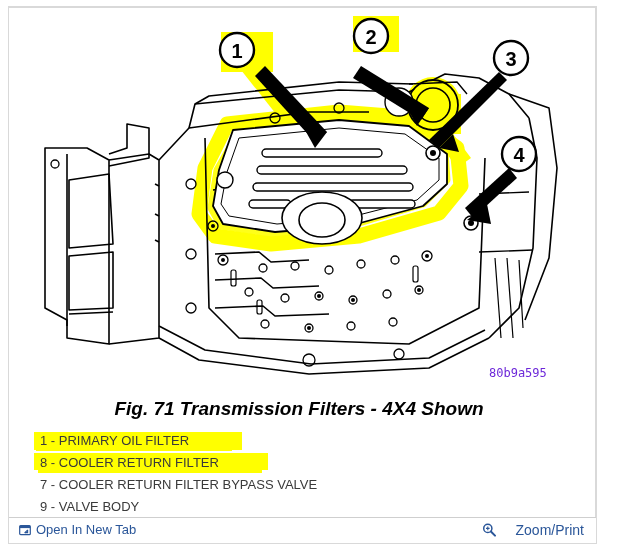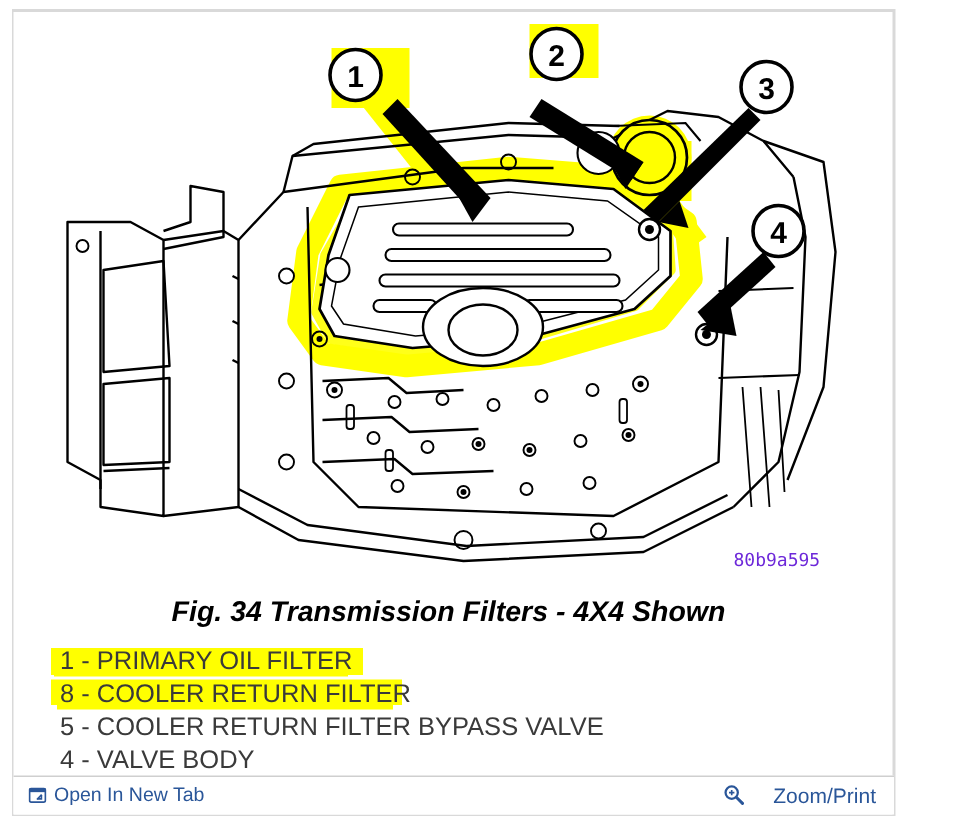--- a/index.html
+++ b/index.html
@@ -39,21 +39,21 @@
     text-align:center;
     font-weight:bold;font-style:italic;
     font-size:19px;color:#000;
     white-space:nowrap;
   }
 
   
   .legend{position:absolute;left:40px;top:430px;width:520px;}
   .legend-row{
     position:relative;height:22px;line-height:22px;
-    font-size:17px;color:#3a3a3a;white-space:nowrap;
+    font-size:13px;color:#3a3a3a;white-space:nowrap;
   }
   .legend-row .lbl{position:relative;z-index:2;}
   .hl-text{
     position:absolute;z-index:1;background:#ffff00;
     left:-6px;top:1px;height:19px;
   }
   .hl-text.a{width:208px;top:2px;height:18px;}
   .hl-text.a2{left:-4px;top:16px;width:196px;height:5px;}
   .hl-text.b{width:234px;top:1px;height:17px;}
   .hl-text.b2{left:-2px;top:15px;width:224px;height:6px;}
@@ -249,38 +249,38 @@
         <g>
           <circle cx="510" cy="146" r="17" fill="#ffffff" stroke="#000" stroke-width="2.4"></circle>
           <text x="510" y="154" fill="#000">4</text>
         </g>
       </g>
     </svg>
   </div>
 
   <div class="watermark">80b9a595</div>
 
-  <div class="caption">Fig. 34 Transmission Filters - 4X4 Shown</div>
+  <div class="caption">Fig. 71 Transmission Filters - 4X4 Shown</div>
 
   <div class="legend">
     <div class="legend-row">
       <span class="hl-text a"></span>
       <span class="hl-text a2"></span>
       <span class="lbl">1 - PRIMARY OIL FILTER</span>
     </div>
     <div class="legend-row">
       <span class="hl-text b"></span>
       <span class="hl-text b2"></span>
       <span class="lbl">8 - COOLER RETURN FILTER</span>
     </div>
     <div class="legend-row">
-      <span class="lbl">5 - COOLER RETURN FILTER BYPASS VALVE</span>
+      <span class="lbl">7 - COOLER RETURN FILTER BYPASS VALVE</span>
     </div>
     <div class="legend-row">
-      <span class="lbl">4 - VALVE BODY</span>
+      <span class="lbl">9 - VALVE BODY</span>
     </div>
   </div>
 
   <div class="bottombar">
     <div class="bb-left">
       <span class="ico">
         <svg width="12" height="12" viewBox="0 0 12 12">
           <rect x="0.7" y="1.7" width="10.6" height="9" rx="1" fill="none" stroke="#2a5699" stroke-width="1.2"></rect>
           <rect x="0.7" y="1.7" width="10.6" height="2.4" fill="#2a5699"></rect>
           <path d="M 8.6 6 L 8.6 8.6 L 6 8.6" fill="none" stroke="#2a5699" stroke-width="1.1"></path>

